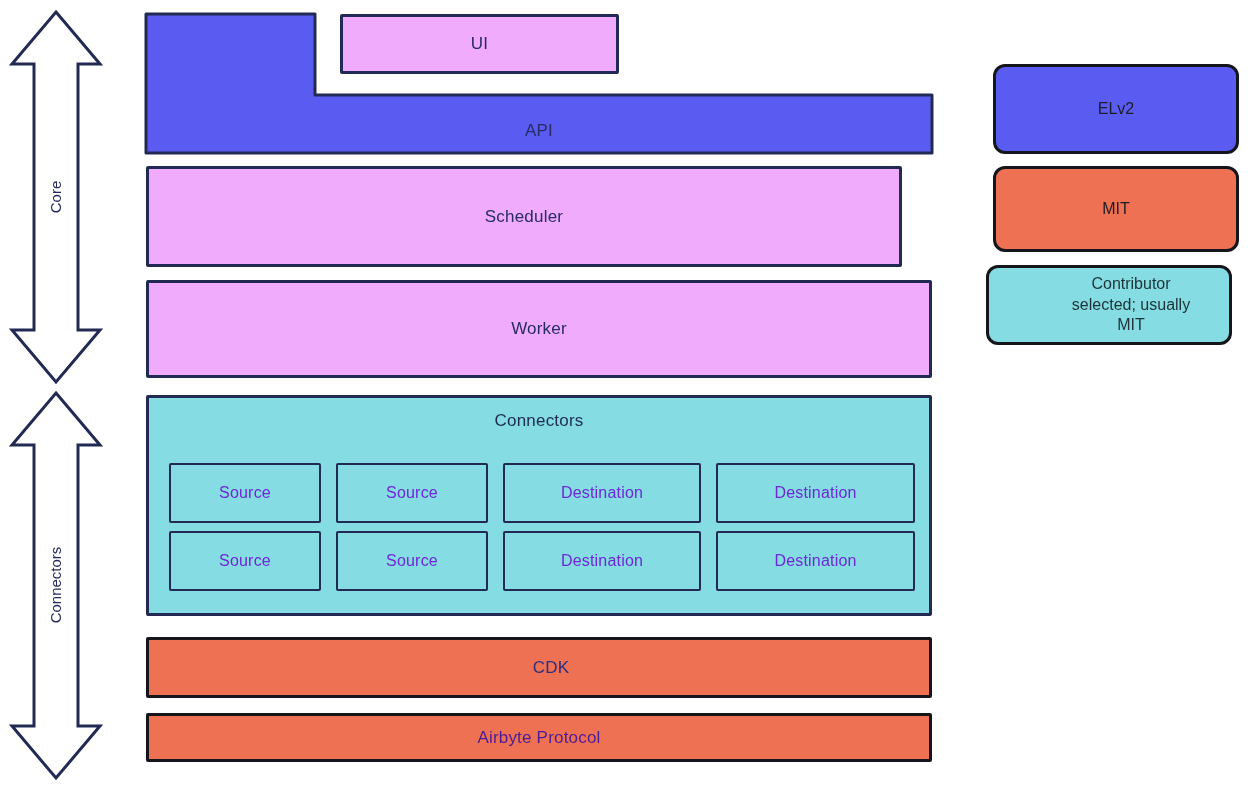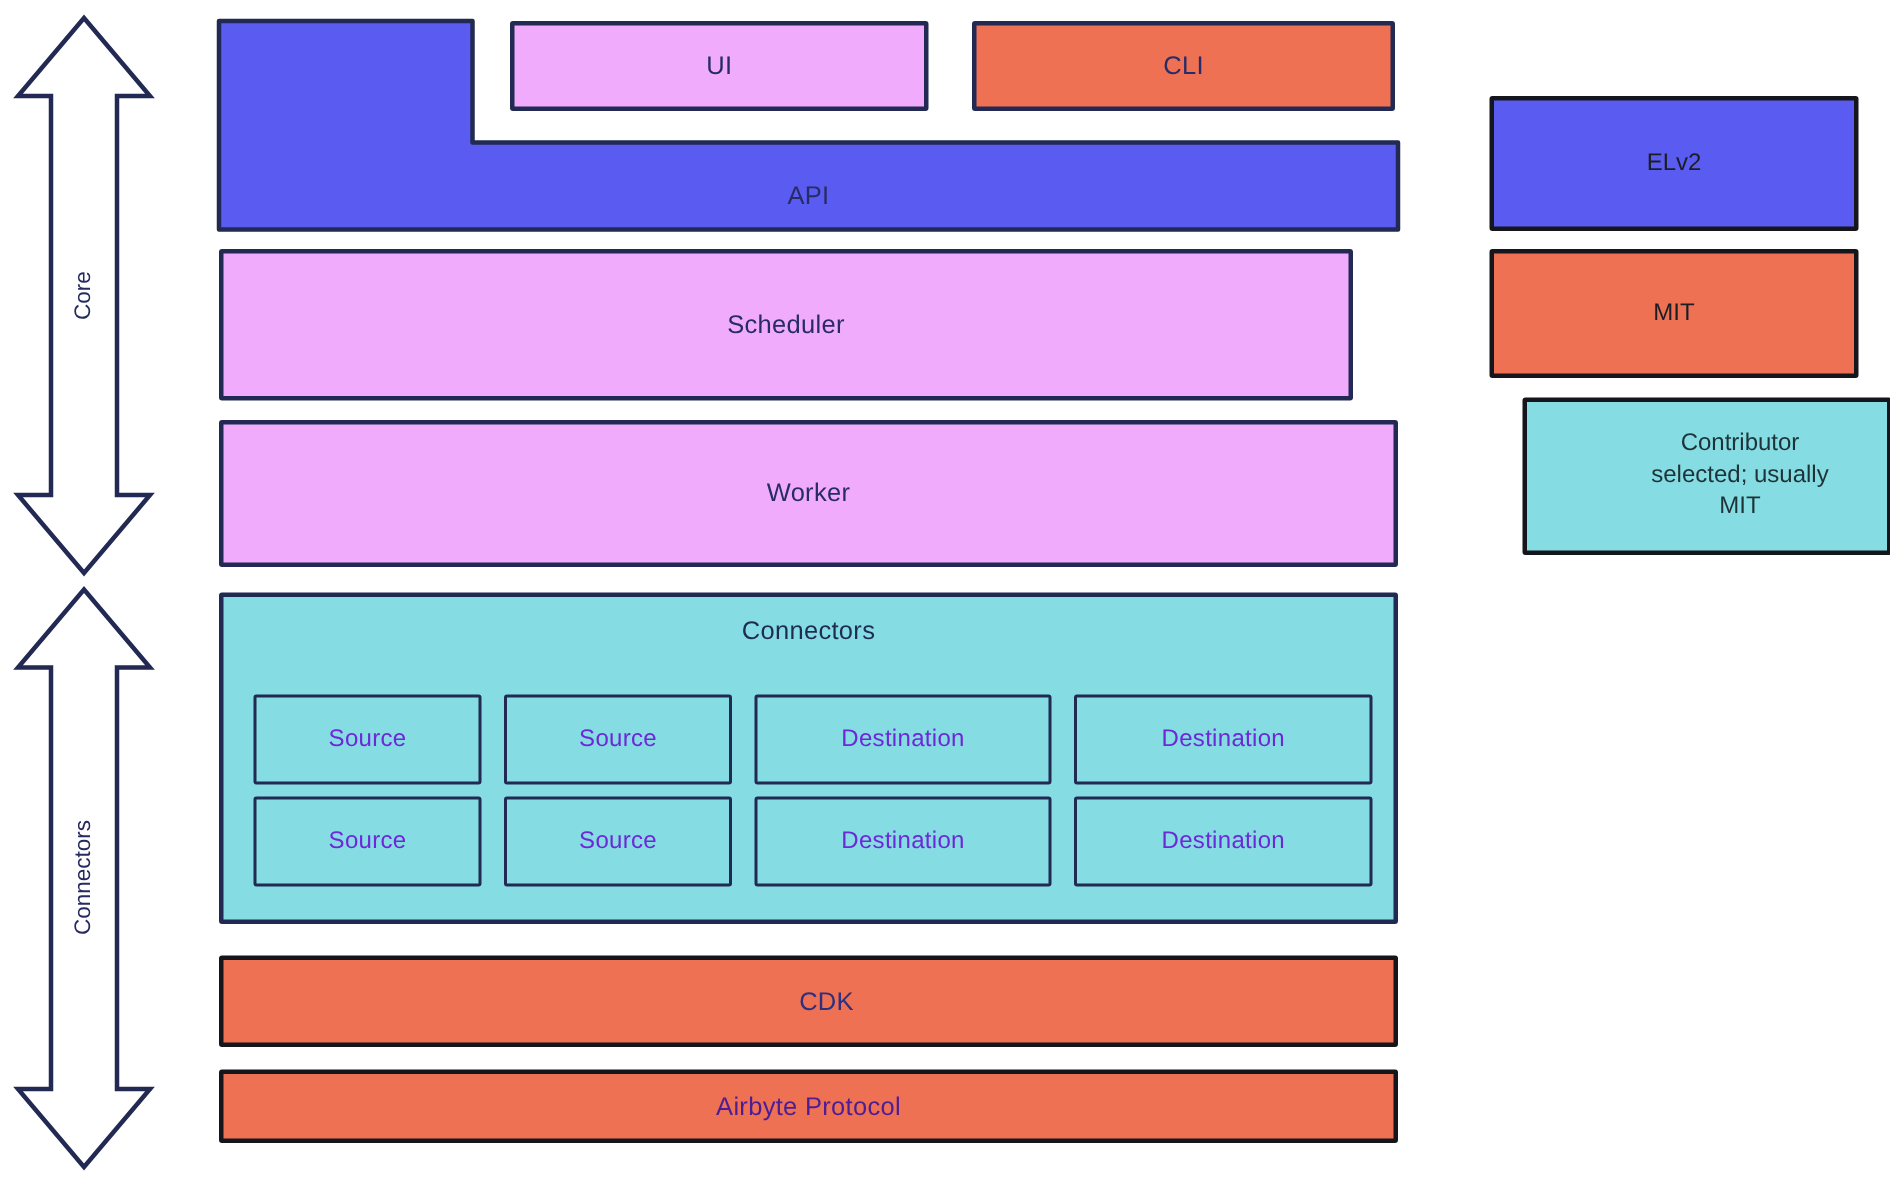--- a/index.html
+++ b/index.html
@@ -32,21 +32,21 @@
     border:2px solid #222a54; border-radius:2px; background:transparent;
     display:flex; align-items:center; justify-content:center;
     font-size:16px; font-weight:500; color:#6d28d9;
   }
   .arrow-label {
     position:absolute; width:200px; height:20px; text-align:center;
     transform:rotate(-90deg); font-size:15px; font-weight:500; color:#262a5e;
     line-height:20px;
   }
   .legend-box {
-    position:absolute; box-sizing:border-box; border:3px solid #15161c; border-radius:2px;
+    position:absolute; box-sizing:border-box; border:3px solid #15161c; border-radius:12px;
     display:flex; flex-direction:column; align-items:center; justify-content:center;
     font-size:16px; font-weight:500; color:#1b1d24; text-align:center; line-height:1.3;
   }
   .legend-blue { background:#5a5cf1; }
   .legend-orange { background:#ee7154; }
   .legend-teal { background:#85dce2; color:#1d3338; }
 </style>
 </head>
 <body>
 
@@ -59,23 +59,20 @@
     <polygon points="56,393 100,445 78,445 78,726 100,726 56,778 12,726 34,726 34,445 12,445" fill="#ffffff" stroke="#222a54" stroke-width="3" stroke-linejoin="miter"></polygon>
 
     <polygon points="146,14 315,14 315,95 932,95 932,153 146,153" fill="#5a5cf1" stroke="#222a54" stroke-width="3" stroke-linejoin="round"></polygon>
   </svg>
 
   <div class="arrow-label" style="left:-44px; top:187px;">Core</div>
   <div class="arrow-label" style="left:-44px; top:575px;">Connectors</div>
 
   <div class="block fill-blue" style="left:340px; top:14px; width:279px; height:60px;">
     <span>UI</span>
-  </div>
-  <div class="block fill-orange-navy" style="left:648px; top:14px; width:282px; height:60px;">
-    <span>CLI</span>
   </div>
 
   <div class="api-label-zone" style="left:146px; top:95px; width:786px; height:72px;">
     <span>API</span>
   </div>
 
   <div class="block fill-blue" style="left:146px; top:166px; width:756px; height:101px;">
     <span>Scheduler</span>
   </div>
   <div class="block fill-blue" style="left:146px; top:280px; width:786px; height:98px;">
@@ -118,19 +115,19 @@
   <div class="block fill-orange-black" style="left:146px; top:713px; width:786px; height:49px; color:#4c1d95;">
     <span>Airbyte Protocol</span>
   </div>
 
   <div class="legend-box legend-blue" style="left:993px; top:64px; width:246px; height:90px;">
     <span>ELv2</span>
   </div>
   <div class="legend-box legend-orange" style="left:993px; top:166px; width:246px; height:86px;">
     <span>MIT</span>
   </div>
-  <div class="legend-box legend-teal" style="left:1015px; top:265px; width:246px; height:105px;padding-left:44px;">
+  <div class="legend-box legend-teal" style="left:986px; top:265px; width:246px; height:80px;padding-left:44px;">
     <span>Contributor</span>
     <span>selected; usually</span>
     <span>MIT</span>
   </div>
 
 </div>
 
 </body></html>

